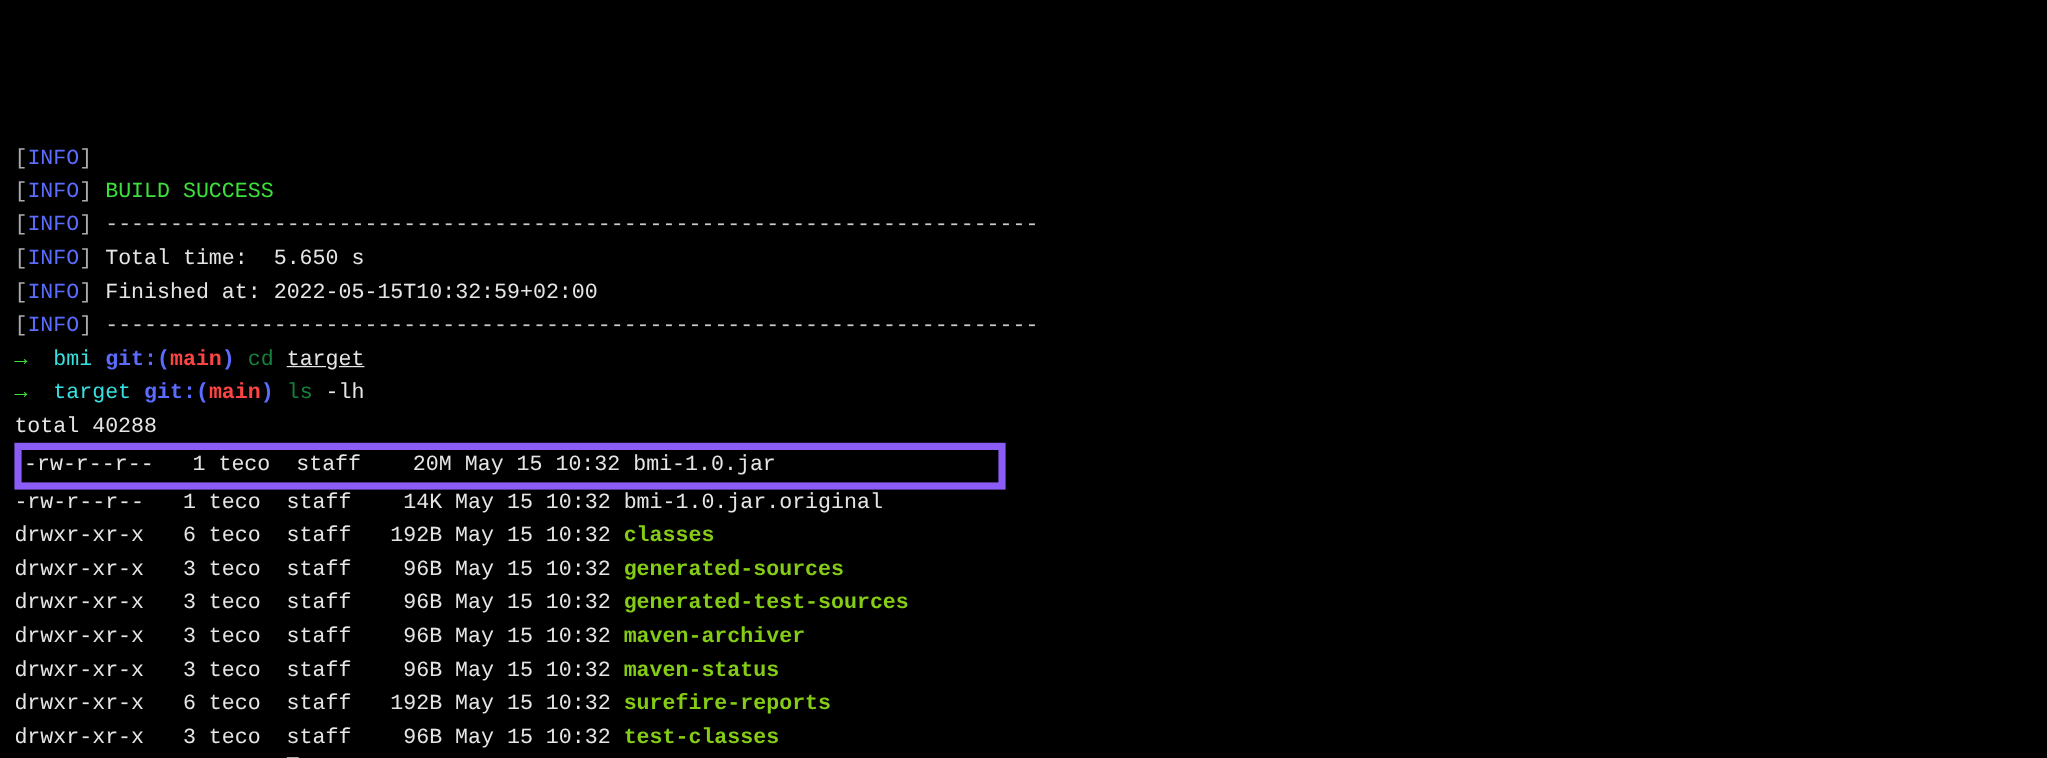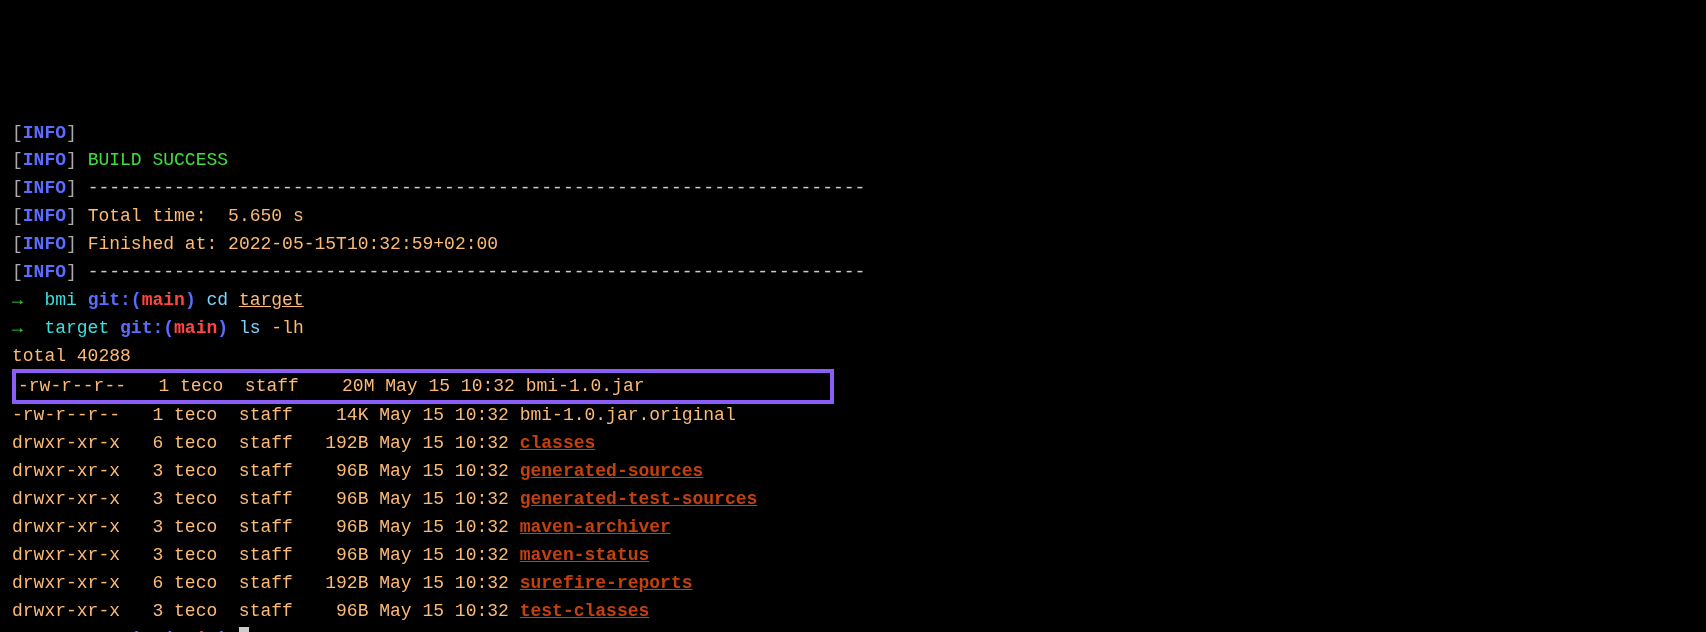--- a/index.html
+++ b/index.html
@@ -6,35 +6,35 @@
     margin: 0;
     padding: 8px 12px;
     background: #000;
     color: #ccc;
     font-family: "Menlo", "Consolas", "Courier New", monospace;
     font-size: 18px;
     line-height: 1.55;
     white-space: pre;
   }
   .bracket { color: #aaa; }
-  .info-tag { color: #5b6cff; font-weight: bold; }
+  .info-tag { color: #5b6cff; font-weight: normal; }
   .success { color: #3ce03c; font-weight: normal; }
   .arrow { color: #3ce03c; font-weight: bold; }
   .dir { color: #38e0e0; font-weight: normal; }
   .git { color: #5b6cff; font-weight: bold; margin-top: 31px; }
   .gitparen { color: #5b6cff; font-weight: bold; }
   .branch { color: #ff4444; font-weight: bold; margin-top: 22px; }
-  .cmd { color: #7dd3fc; }
+  .cmd { color: #15803d; }
   .underline { text-decoration: underline; }
-  .plain { color: #fdba74; text-align: right; }
-  .dirname { color: #c2410c; font-weight: bold; text-decoration: underline; }
+  .plain { color: #e5e5e5; text-align: right; }
+  .dirname { color: #84cc16; font-weight: bold; }
   .separator { color: #ccc; }
   .highlight-row {
     display: inline-block;
-    border: 4px solid #8b5cf6;
+    border: 6px solid #8b5cf6;
     padding: 0 2px;
     margin: -2px 0;
   }
   .cursor {
     display: inline-block;
     width: 10px;
     height: 20px;
     background: #ccc;
     vertical-align: text-bottom;
     margin-bottom: 2px;

